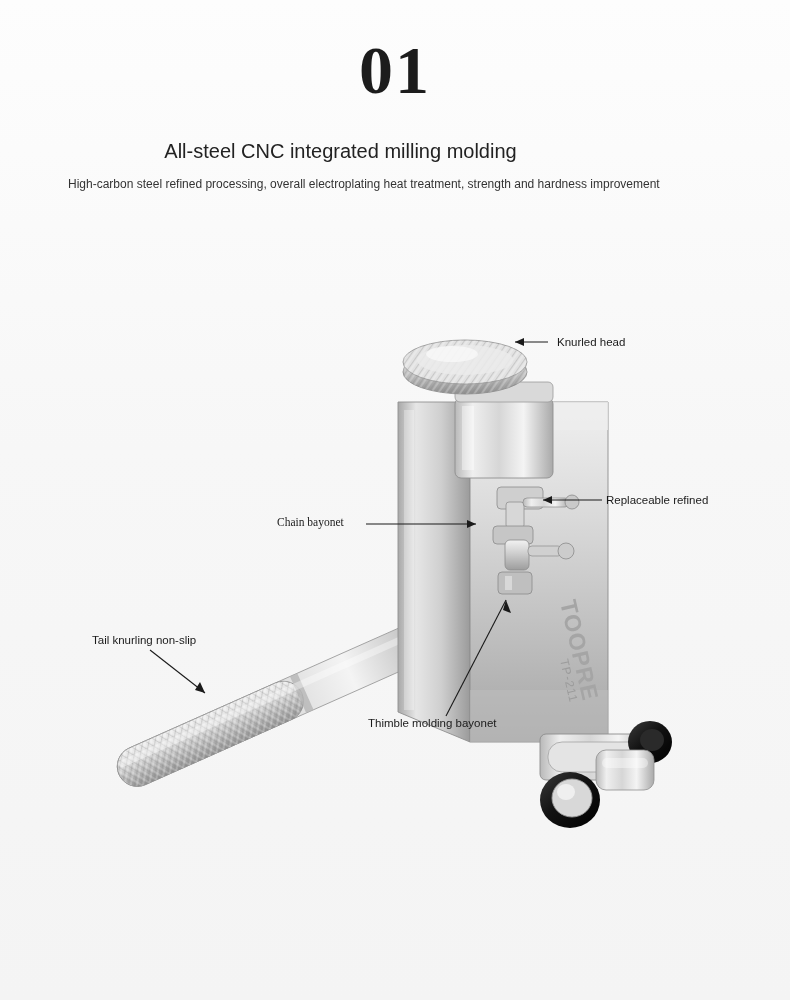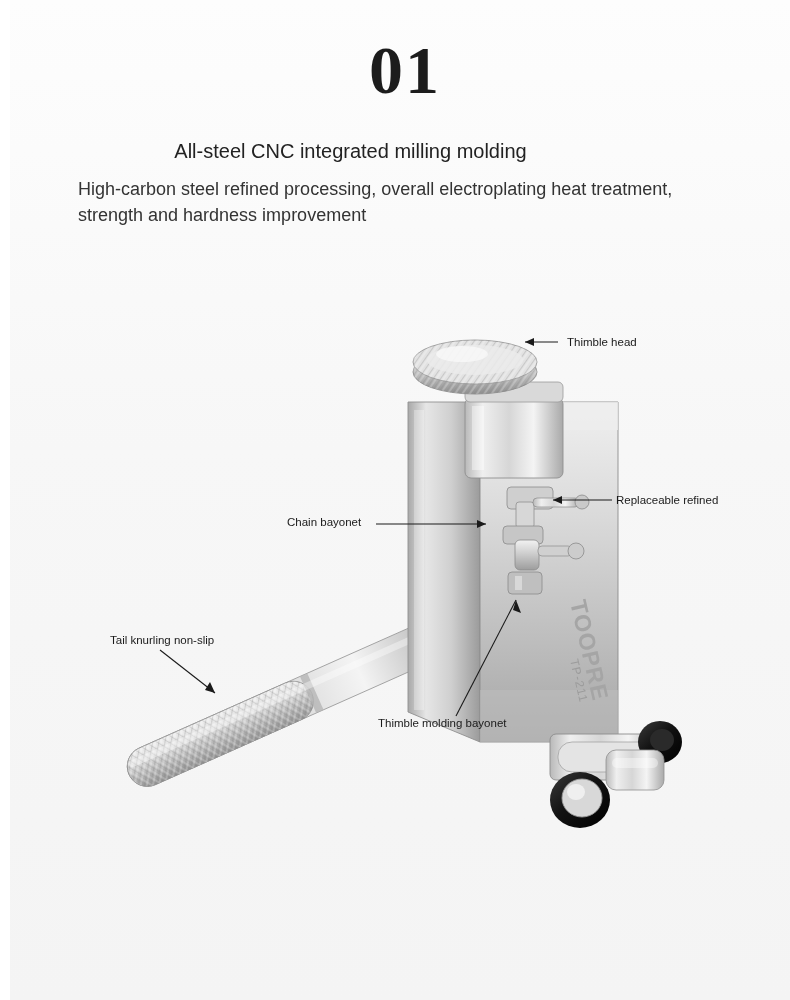--- a/index.html
+++ b/index.html
@@ -13,21 +13,20 @@
     position: relative;
     overflow: hidden;
     font-family: "Liberation Sans", sans-serif;
     color: #1a1a1a;
   }
 
   .page {
     position: absolute;
     inset: 0;
     background: linear-gradient(180deg, #fdfdfd 0%, #f7f7f7 45%, #f4f4f4 100%);
-    margin-left: 10px;
   }
 
   
   .number {
     position: absolute;
     top: 36px;
     left: 0;
     width: 790px;
     text-align: center;
     font-family: "Liberation Serif", serif;
@@ -45,21 +44,21 @@
     text-align: center;
     font-size: 20px;
     font-weight: 400;
     color: #222222;
   }
   .subtext {
     position: absolute;
     top: 176px;
     left: 68px;
     width: 660px;
-    font-size: 18px;
+    font-size: 12px;
     line-height: 1.45;
     color: #333333;
     text-align: left;
   }
 
   
   .stage {
     position: absolute;
     top: 250px;
     left: 0;
@@ -79,22 +78,22 @@
   
   .callout {
     position: absolute;
     font-size: 11.5px;
     color: #1a1a1a;
     white-space: nowrap;
     line-height: 1;
   }
   .c-knurled  { left: 557px; top: 87px; }
   .c-thimble  { left: 606px; top: 245px; }
-  .c-chain    { left: 277px; top: 267px; }
-  .c-tail     { left: 100px;  top: 385px; }
+  .c-chain    { left: 277px; top: 267px; font-family: Liberation Serif, serif; }
+  .c-tail     { left: 92px;  top: 385px; }
   .c-removal  { left: 368px; top: 468px; }
 </style>
 </head>
 <body>
 
 <div class="page">
 
   <div class="number">01</div>
   <div class="headline">All-steel CNC integrated milling molding</div>
   <div class="subtext">High-carbon steel refined processing, overall electroplating heat treatment, strength and hardness improvement</div>
@@ -217,20 +216,20 @@
         <path d="M476 274 L467 270 L467 278 Z" fill="#1a1a1a" stroke="none"></path>
 
         <path d="M150 400 L205 443"></path>
         <path d="M205 443 L195 440 L200 432 Z" fill="#1a1a1a" stroke="none"></path>
 
         <path d="M446 466 L506 350"></path>
         <path d="M506 350 L503 360 L511 363 Z" fill="#1a1a1a" stroke="none"></path>
       </g>
     </svg>
 
-    <div class="callout c-knurled">Thimble head</div>
+    <div class="callout c-knurled">Knurled head</div>
     <div class="callout c-thimble">Replaceable refined</div>
     <div class="callout c-chain">Chain bayonet</div>
     <div class="callout c-tail">Tail knurling non-slip</div>
     <div class="callout c-removal">Thimble molding bayonet</div>
 
   </div>
 </div>
 
 </body></html>

